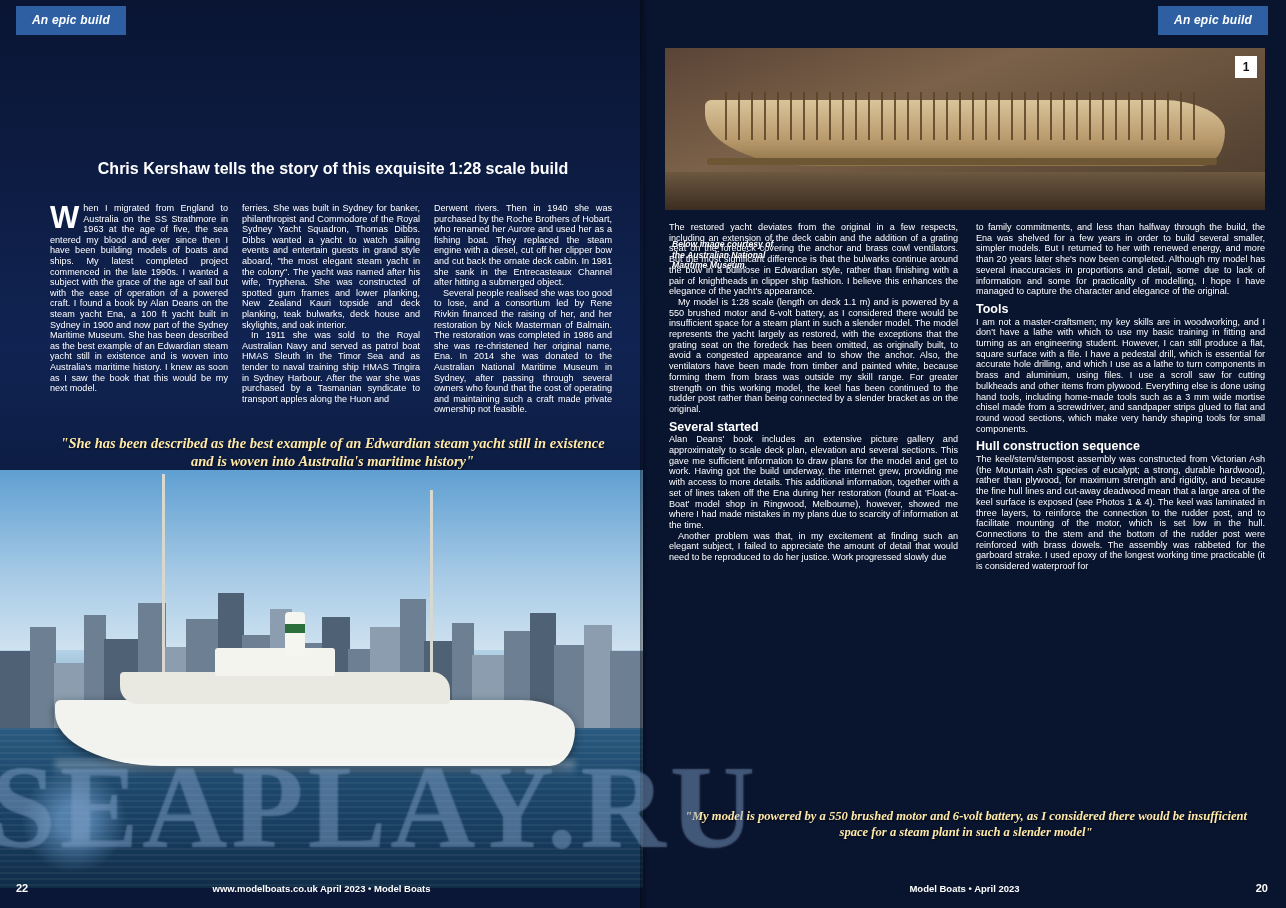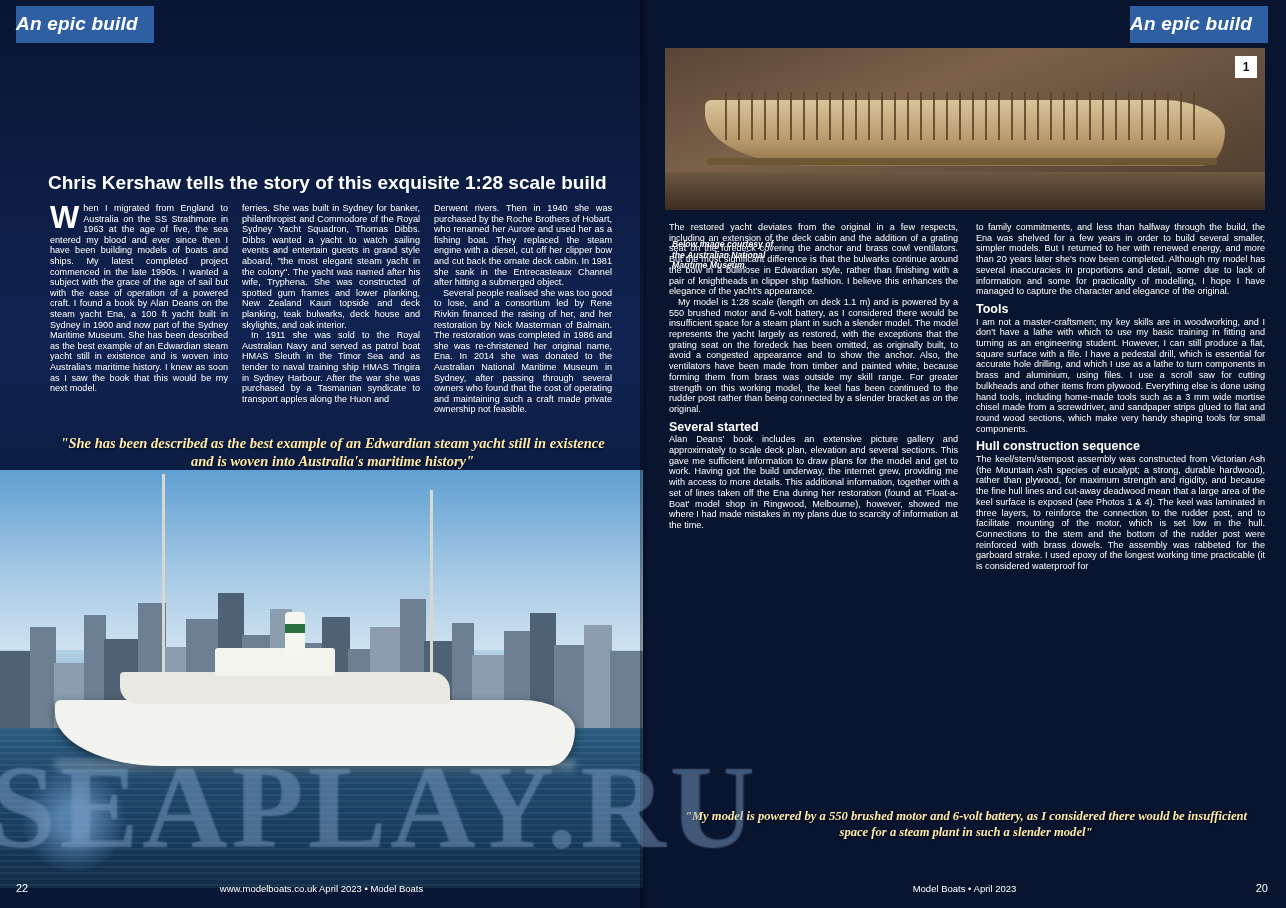--- a/index.html
+++ b/index.html
@@ -13,22 +13,22 @@
   .spread{position:absolute;inset:0;display:flex;}
   .page{position:relative;height:908px;overflow:hidden;}
   .page-left{width:643px;background:#0d1b3e;}
   .page-right{width:643px;background:#09142f;}
 
   
   .head-tab{
     position:absolute;top:6px;
     background:#2e5fa3;color:#ffffff;
     font-style:italic;font-weight:bold;
-    font-size:19px;letter-spacing:.2px;
-    padding:7px 16px 8px 0;
+    font-size:12px;letter-spacing:.2px;
+    padding:7px 16px 8px 16px;
     white-space:nowrap;
   }
   .head-tab.left{left:16px;}
   .head-tab.right{right:18px;}
 
   
   .left-bg{
     position:absolute;inset:0;
     background:linear-gradient(180deg,#0a1533 0%,#102352 38%,#0c1c41 55%,#0a1736 100%);
   }
@@ -37,22 +37,23 @@
   .headline{
     position:absolute;left:48px;top:104px;width:570px;
     color:#fdf6d8;
     font-size:57px;line-height:56px;
     font-weight:bold;
     letter-spacing:-1px;
     text-shadow:2px 3px 0 rgba(0,0,0,.45);
   }
   .headline .ital{font-style:italic;}
   .standfirst{
-    position:absolute;left:48px;top:172px;width:570px;
-    color:#ffffff;font-weight:bold;font-size:19px;
+    position:absolute;left:48px;top:160px;width:570px;
+    text-align:center;
+    color:#ffffff;font-weight:bold;font-size:16px;
   }
 
   
   .lcols{
     position:absolute;left:50px;top:203px;width:570px;height:220px;
     display:flex;gap:14px;
   }
   .lcol{width:178px;color:#ffffff;font-size:9.1px;line-height:10.6px;text-align:justify;}
   .lcol p{margin:0 0 0 0;text-indent:9px;}
   .lcol p.first{text-indent:0;}
@@ -139,21 +140,21 @@
     white-space:nowrap;pointer-events:none;
   }
   .watermark-star{
     position:absolute;left:14px;top:760px;width:120px;height:120px;
     background:radial-gradient(circle,rgba(130,180,230,.55) 0 18%,rgba(130,180,230,0) 62%);
     pointer-events:none;
   }
 
   
   .folio{
-    position:absolute;bottom:14px;color:#ffffff;font-size:9.5px;font-weight:normal;
+    position:absolute;bottom:14px;color:#ffffff;font-size:9.5px;font-weight:bold;
   }
   .folio.num-left{left:16px;bottom:14px;font-size:11px;}
   .folio.num-right{right:18px;bottom:14px;font-size:11px;}
   .folio.center-left{left:50%;transform:translateX(-50%);}
   .folio.center-right{left:50%;transform:translateX(-50%);}
 
   
   .photo-model{
     position:absolute;left:22px;top:48px;width:600px;height:162px;
     background:linear-gradient(160deg,#5a4436 0%,#7b6149 35%,#4a3a2c 100%);
@@ -289,20 +290,21 @@
       <div class="model-base"></div>
       <div class="photo-badge">1</div>
     </div>
 
     <div class="rcols">
       <div class="rcol">
         <p class="first">The restored yacht deviates from the original in a few respects, including an extension of the deck cabin and the addition of a grating seat on the foredeck covering the anchor and brass cowl ventilators. But the most significant difference is that the bulwarks continue around the bow in a bulinose in Edwardian style, rather than finishing with a pair of knightheads in clipper ship fashion. I believe this enhances the elegance of the yacht's appearance.</p>
         <p>My model is 1:28 scale (length on deck 1.1 m) and is powered by a 550 brushed motor and 6-volt battery, as I considered there would be insufficient space for a steam plant in such a slender model. The model represents the yacht largely as restored, with the exceptions that the grating seat on the foredeck has been omitted, as originally built, to avoid a congested appearance and to show the anchor. Also, the ventilators have been made from timber and painted white, because forming them from brass was outside my skill range. For greater strength on this working model, the keel has been continued to the rudder post rather than being connected by a slender bracket as on the original.</p>
         <span class="rhead">Several started</span>
         <p class="first">Alan Deans' book includes an extensive picture gallery and approximately to scale deck plan, elevation and several sections. This gave me sufficient information to draw plans for the model and get to work. Having got the build underway, the internet grew, providing me with access to more details. This additional information, together with a set of lines taken off the Ena during her restoration (found at 'Float-a-Boat' model shop in Ringwood, Melbourne), however, showed me where I had made mistakes in my plans due to scarcity of information at the time.</p>
+        <p>Another problem was that, in my excitement at finding such an elegant subject, I failed to appreciate the amount of detail that would need to be reproduced to do her justice. Work progressed slowly due</p>
       </div>
       <div class="rcol">
         <p class="first">to family commitments, and less than halfway through the build, the Ena was shelved for a few years in order to build several smaller, simpler models. But I returned to her with renewed energy, and more than 20 years later she's now been completed. Although my model has several inaccuracies in proportions and detail, some due to lack of information and some for practicality of modelling, I hope I have managed to capture the character and elegance of the original.</p>
         <span class="rhead">Tools</span>
         <p class="first">I am not a master-craftsmen; my key skills are in woodworking, and I don't have a lathe with which to use my basic training in fitting and turning as an engineering student. However, I can still produce a flat, square surface with a file. I have a pedestal drill, which is essential for accurate hole drilling, and which I use as a lathe to turn components in brass and aluminium, using files. I use a scroll saw for cutting bulkheads and other items from plywood. Everything else is done using hand tools, including home-made tools such as a 3 mm wide mortise chisel made from a screwdriver, and sandpaper strips glued to flat and round wood sections, which make very handy shaping tools for small components.</p>
         <span class="rhead">Hull construction sequence</span>
         <p class="first">The keel/stem/sternpost assembly was constructed from Victorian Ash (the Mountain Ash species of eucalypt; a strong, durable hardwood), rather than plywood, for maximum strength and rigidity, and because the fine hull lines and cut-away deadwood mean that a large area of the keel surface is exposed (see Photos 1 &amp; 4). The keel was laminated in three layers, to reinforce the connection to the rudder post, and to facilitate mounting of the motor, which is set low in the hull. Connections to the stem and the bottom of the rudder post were reinforced with brass dowels. The assembly was rabbeted for the garboard strake. I used epoxy of the longest working time practicable (it is considered waterproof for</p>
       </div>
     </div>
 

